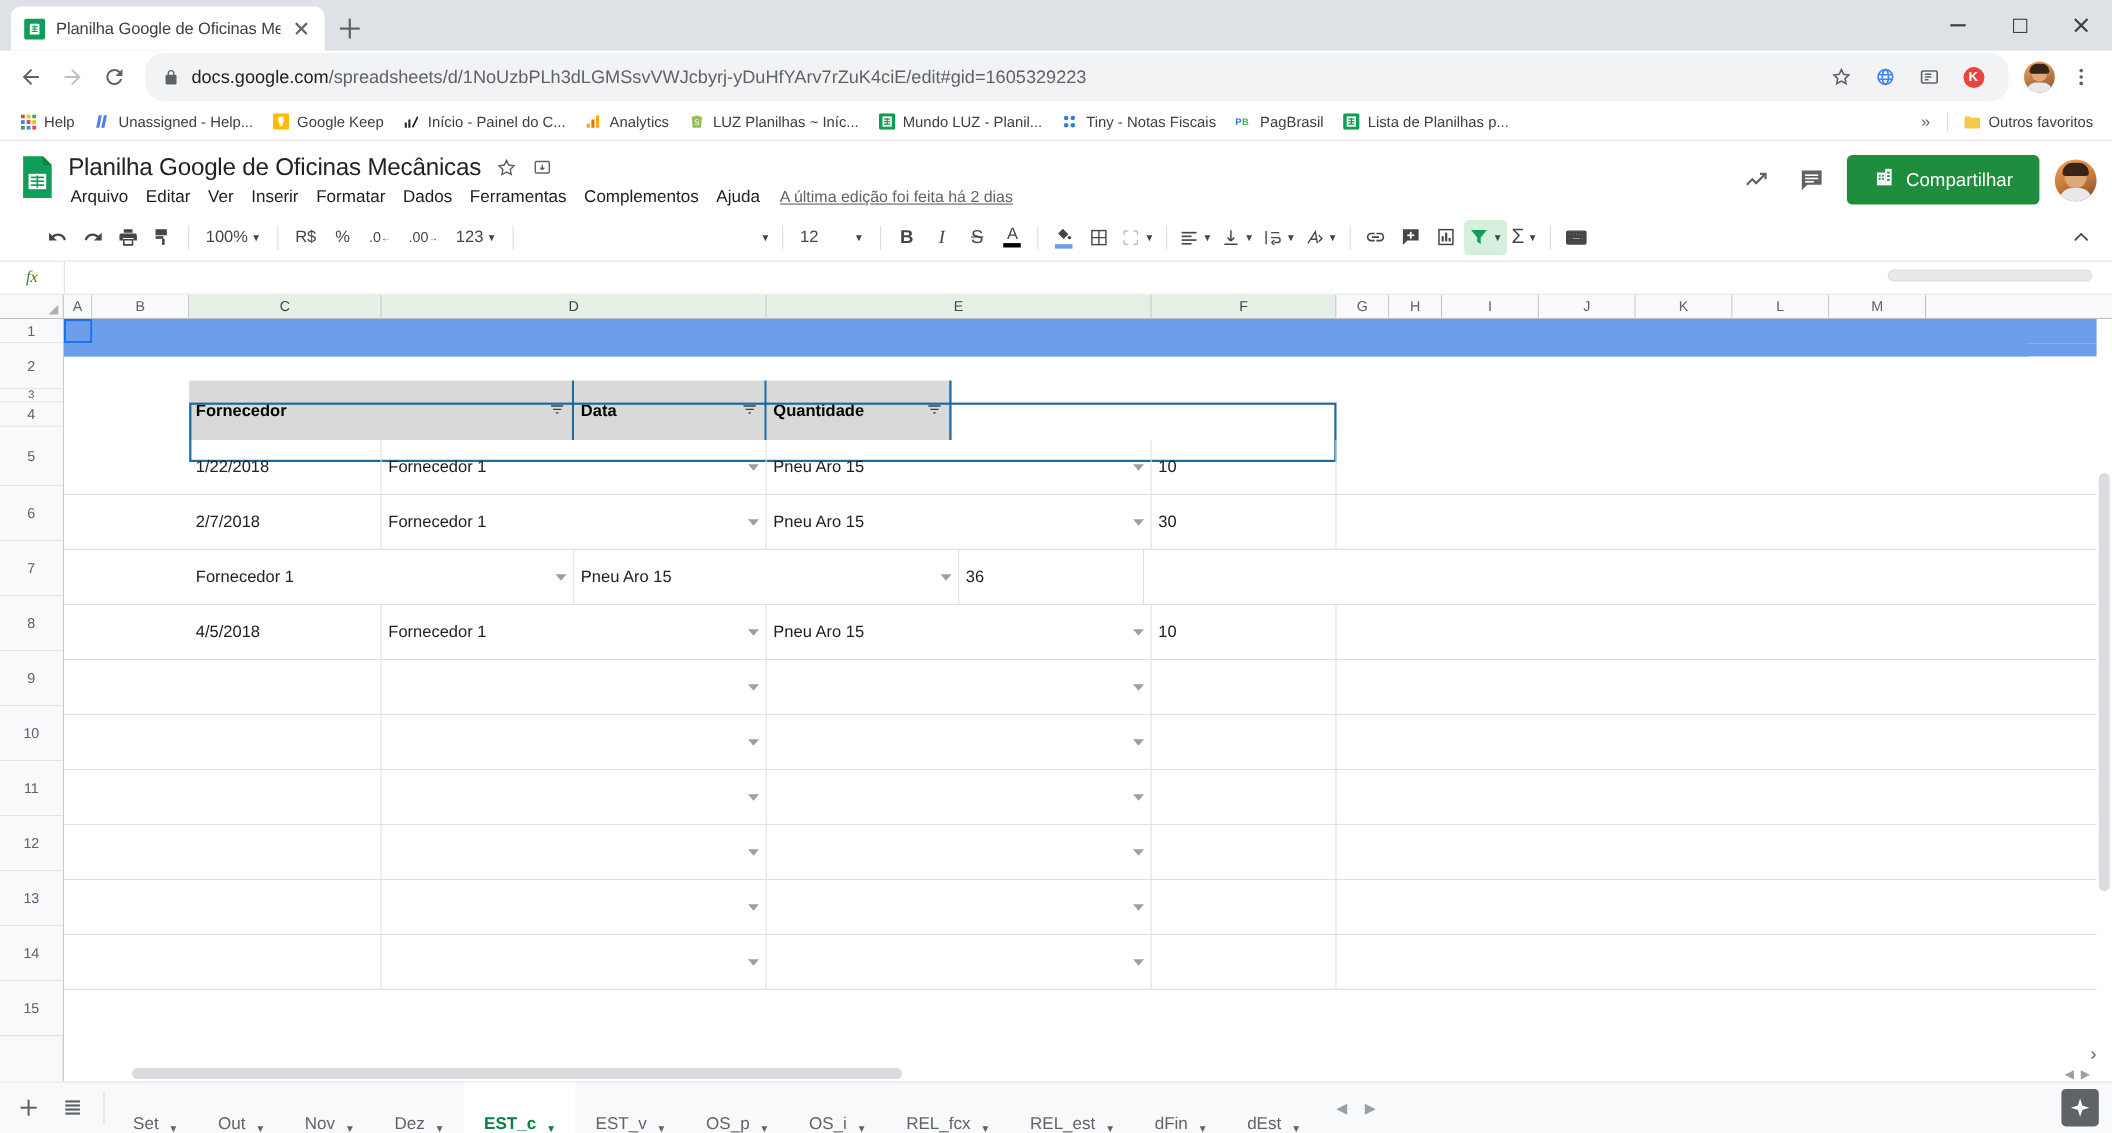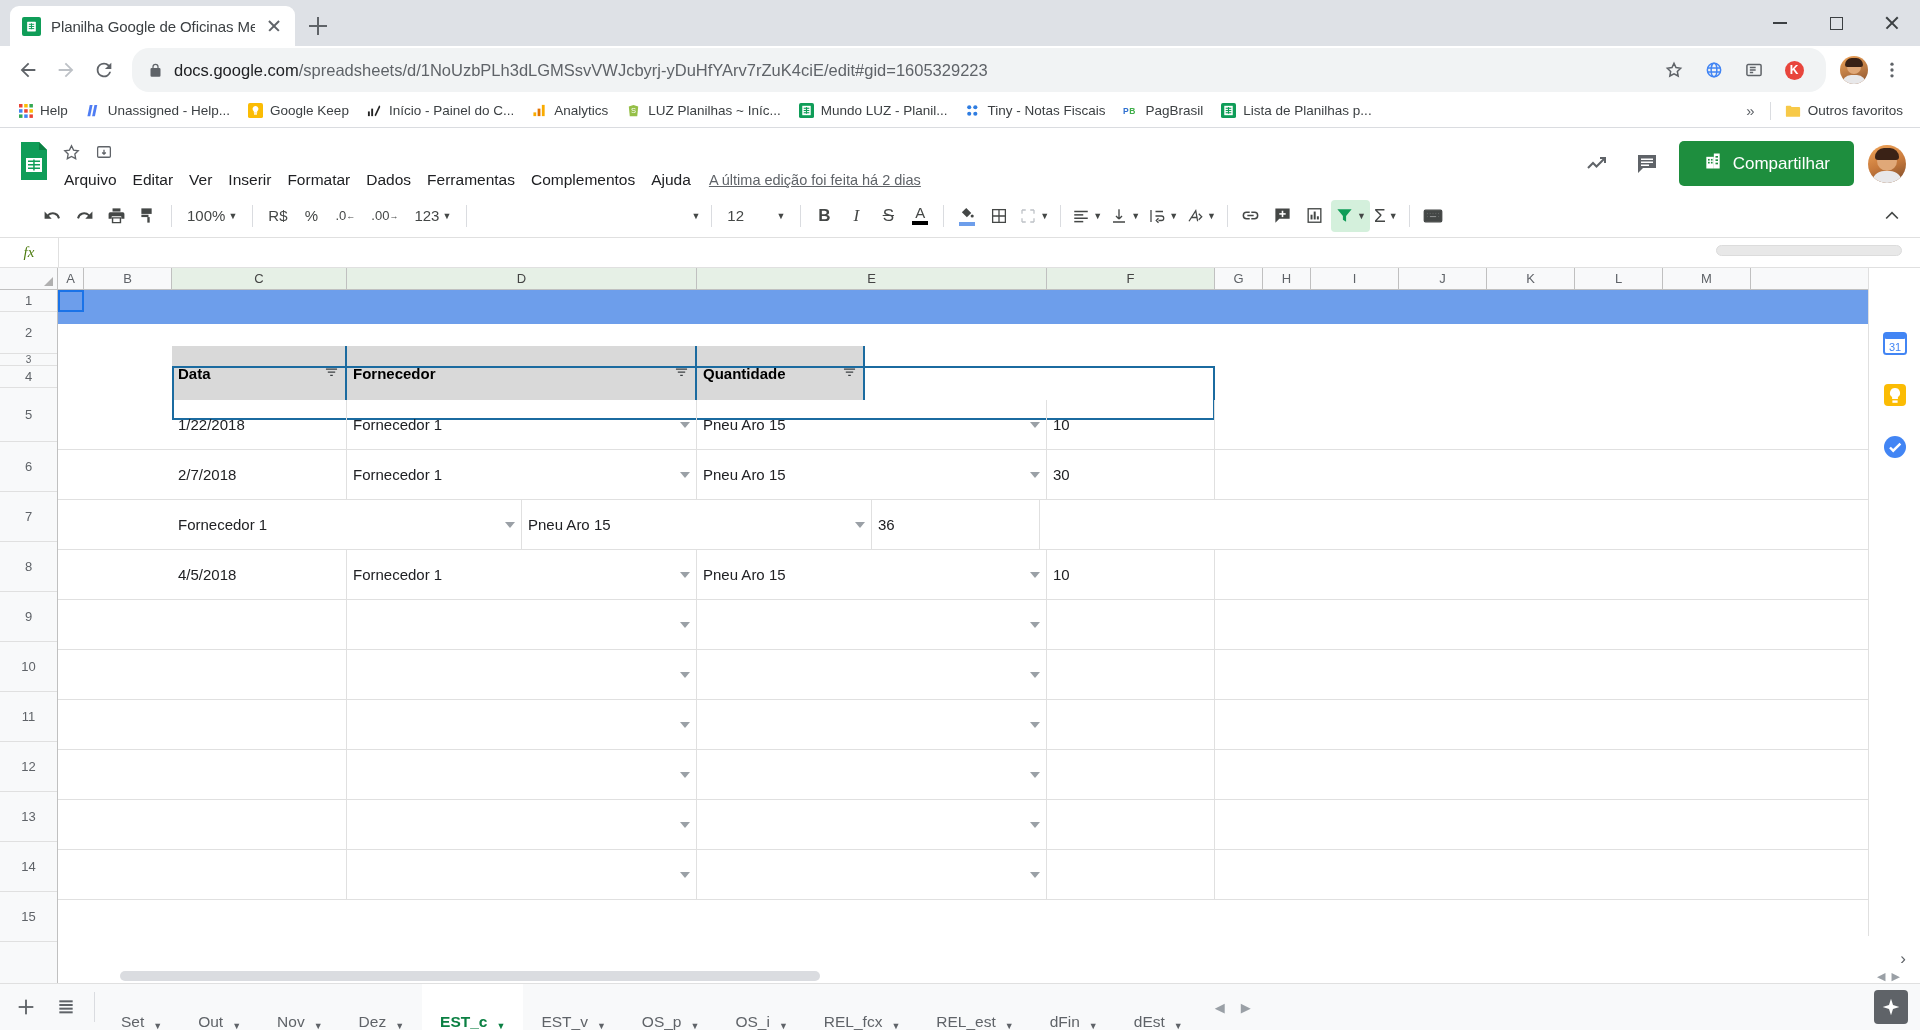--- a/index.html
+++ b/index.html
@@ -466,20 +466,21 @@
           <rect x="7" y="17" width="16" height="14" fill="#fff"></rect>
           <rect x="9" y="19.5" width="12" height="1.5" fill="#0f9d58"></rect>
           <rect x="9" y="23" width="12" height="1.5" fill="#0f9d58"></rect>
           <rect x="9" y="26.5" width="12" height="1.5" fill="#0f9d58"></rect>
           <rect x="14.2" y="18.5" width="1.5" height="11" fill="#0f9d58"></rect>
         </svg>
       </div>
 
       <div class="gs-titleblock">
         <div class="gs-titlerow">
+          <span class="gs-title">Planilha Google de Oficinas Mecânicas</span>
           <span class="gs-star">
             <svg width="19" height="19" viewBox="0 0 24 24" fill="none" stroke="#5f6368" stroke-width="1.7">
                 <path d="M12 3.5l2.6 5.4 5.9.85-4.25 4.15 1 5.85-5.25-2.8-5.25 2.8 1-5.85L3.5 9.75l5.9-.85z"></path>
               </svg>
           </span>
           <span class="gs-move">
             <svg width="18" height="18" viewBox="0 0 24 24" fill="none" stroke="#5f6368" stroke-width="1.7">
                 <rect x="3.5" y="5" width="17" height="14" rx="1.5"></rect>
                 <path d="M12 9v6M12 15l-2.4-2.4M12 15l2.4-2.4"></path>
               </svg>
@@ -760,30 +761,30 @@
           </div>
 
           <div class="row" style="height:22px;border-bottom:none;">
             <div class="cell" style="width:26px;border-right:none;"></div>
             <div class="cell" style="width:1760px;border-right:none;"></div>
           </div>
 
           <div class="row" style="height:54px;border-bottom:none;position:relative;">
             <div class="cell" style="width:26px;border-right:none;"></div>
             <div class="cell" style="width:88px;border-right:none;"></div>
-            <div class="cell hdrcell" style="width:175px;">
-              <span>Data</span>
+            <div class="cell hdrcell" style="width:350px;">
+              <span>Fornecedor</span>
               <span class="filt">
                 <svg width="13" height="12" viewBox="0 0 14 13" stroke="#3c4043" stroke-width="1.4">
                     <path d="M1 2.2h12M3 5.6h8M5.6 9h2.8"></path>
                   </svg>
               </span>
             </div>
-            <div class="cell hdrcell" style="width:350px;">
-              <span>Fornecedor</span>
+            <div class="cell hdrcell" style="width:175px;">
+              <span>Data</span>
               <span class="filt">
                 <svg width="13" height="12" viewBox="0 0 14 13" stroke="#3c4043" stroke-width="1.4">
                     <path d="M1 2.2h12M3 5.6h8M5.6 9h2.8"></path>
                   </svg>
               </span>
             </div>
             <div class="cell hdrcell" style="width:168px;border-right:2px solid #1b6ba0;">
               <span>Quantidade</span>
               <span class="filt">
                 <svg width="13" height="12" viewBox="0 0 14 13" stroke="#3c4043" stroke-width="1.4">
@@ -950,42 +951,20 @@
         <div class="vthumb"></div>
       </div>
       <div class="hscroll">
         <div class="hthumb"></div>
       </div>
       <div class="sc-arrows">
         <span>◀</span>
         <span>▶</span>
       </div>
 
-      <div class="rail">
-        <span class="rail-ico">
-          <svg width="26" height="26" viewBox="0 0 26 26">
-              <rect x="2" y="3" width="22" height="21" rx="2.5" fill="#fff" stroke="#4285f4" stroke-width="2"></rect>
-              <rect x="2" y="3" width="22" height="6" rx="2.5" fill="#4285f4"></rect>
-              <text x="13" y="21" font-size="11" text-anchor="middle" fill="#4285f4" font-family="sans-serif">31</text>
-            </svg>
-        </span>
-        <span class="rail-ico">
-          <svg width="26" height="26" viewBox="0 0 26 26">
-              <rect x="2" y="2" width="22" height="22" rx="4" fill="#fbbc04"></rect>
-              <path d="M13 6a5 5 0 0 0-2.9 9.1V17h5.8v-1.9A5 5 0 0 0 13 6z" fill="#fff"></path>
-              <rect x="10.4" y="18.4" width="5.2" height="2.4" fill="#fff"></rect>
-            </svg>
-        </span>
-        <span class="rail-ico">
-          <svg width="26" height="26" viewBox="0 0 26 26">
-              <circle cx="13" cy="13" r="11" fill="#4285f4"></circle>
-              <path d="M8 13.5l3.2 3.2L18.4 9.6" stroke="#fff" stroke-width="2.4" fill="none"></path>
-            </svg>
-        </span>
-      </div>
       <span class="rail-chev">›</span>
     </div>
 
     <div class="sheettabs">
       <span class="st-ico">
         <svg width="22" height="22" viewBox="0 0 24 24" fill="currentColor">
             <rect x="11" y="4" width="2" height="16"></rect>
             <rect x="4" y="11" width="16" height="2"></rect>
           </svg>
       </span>

